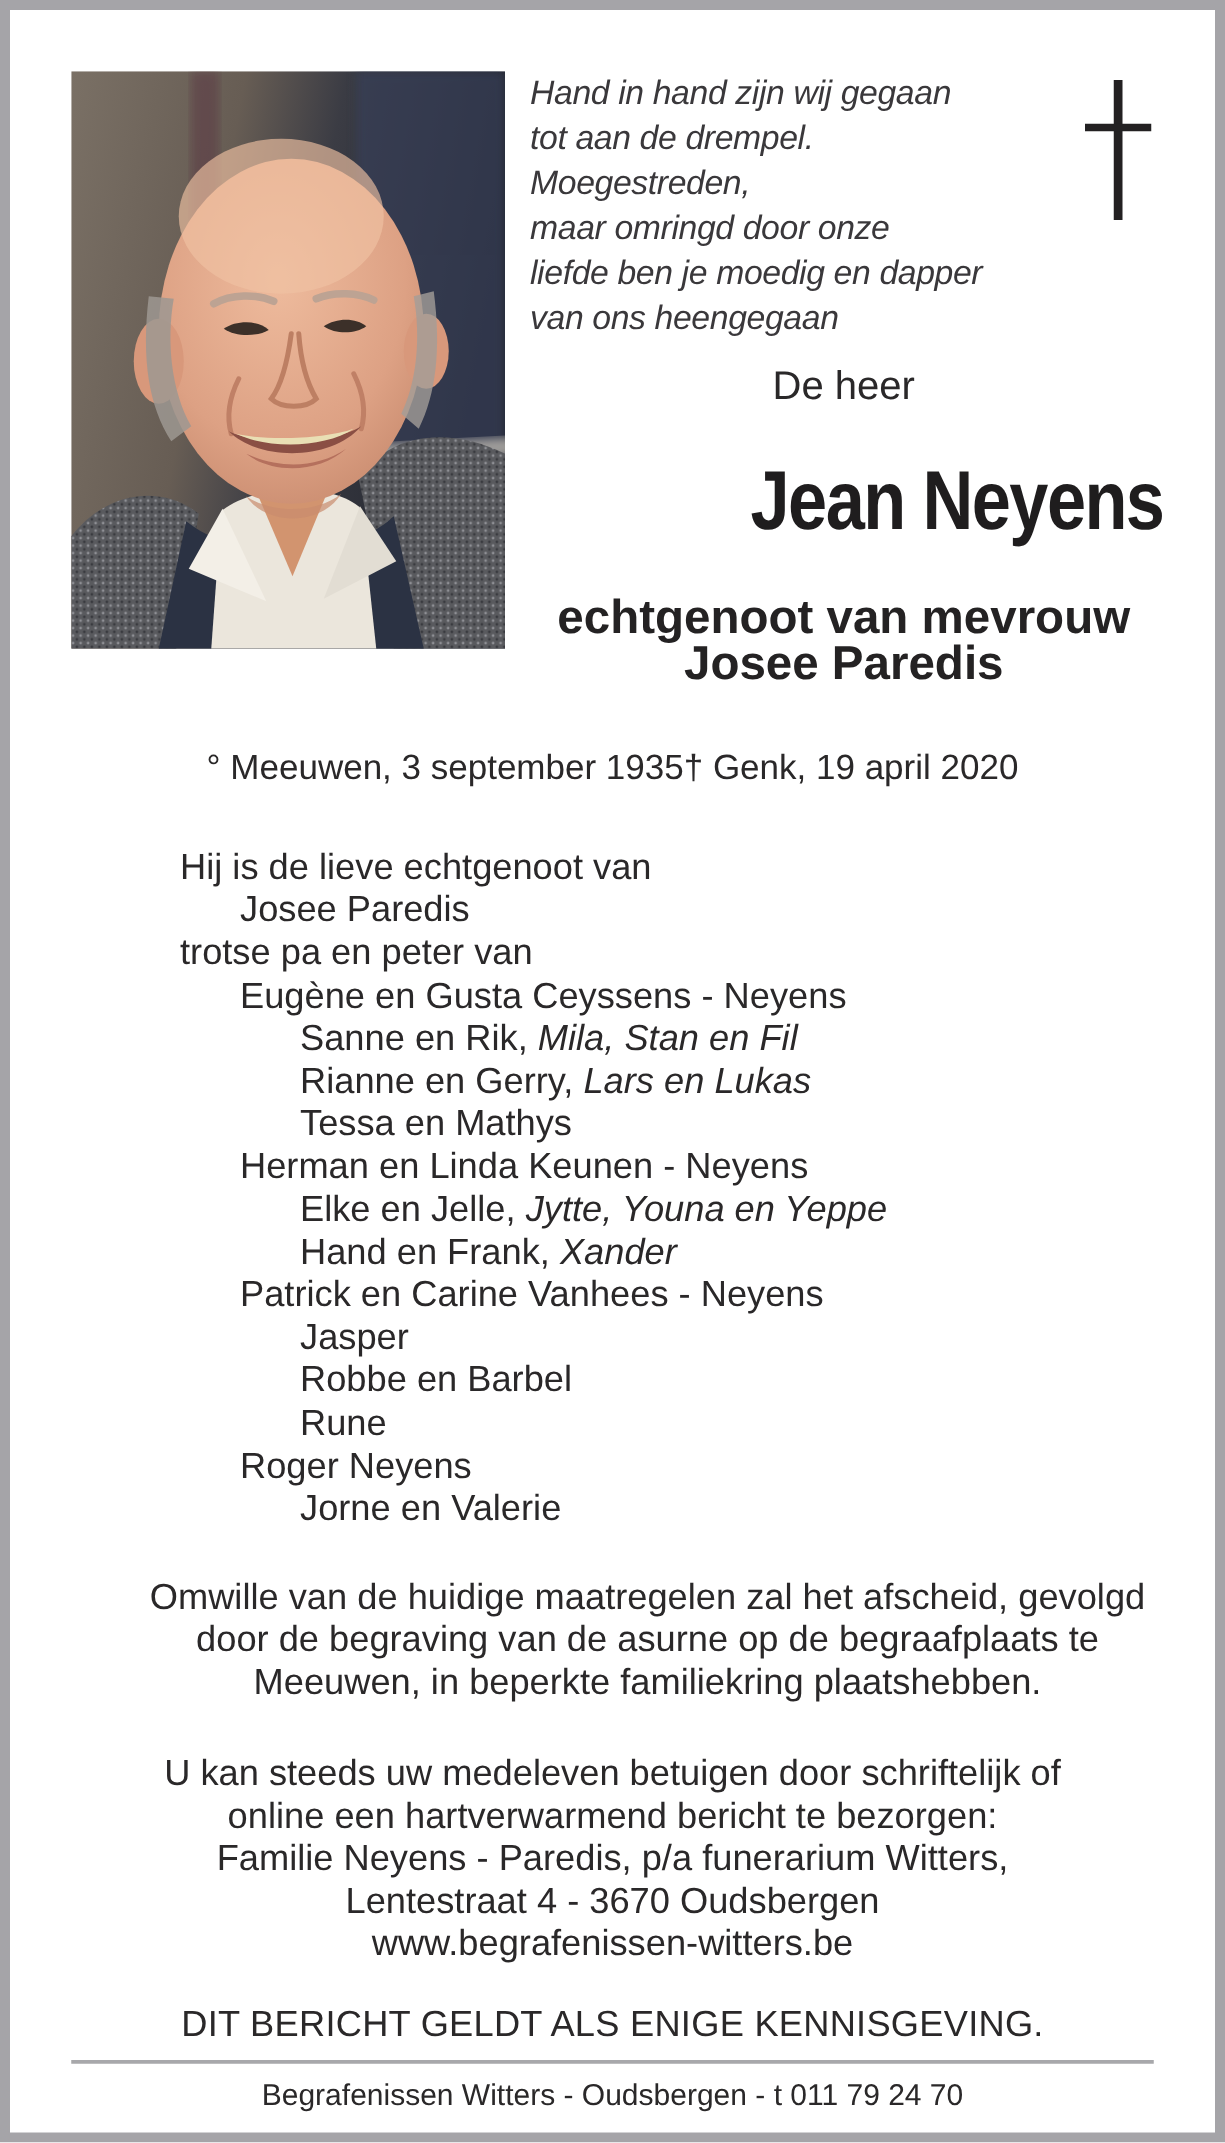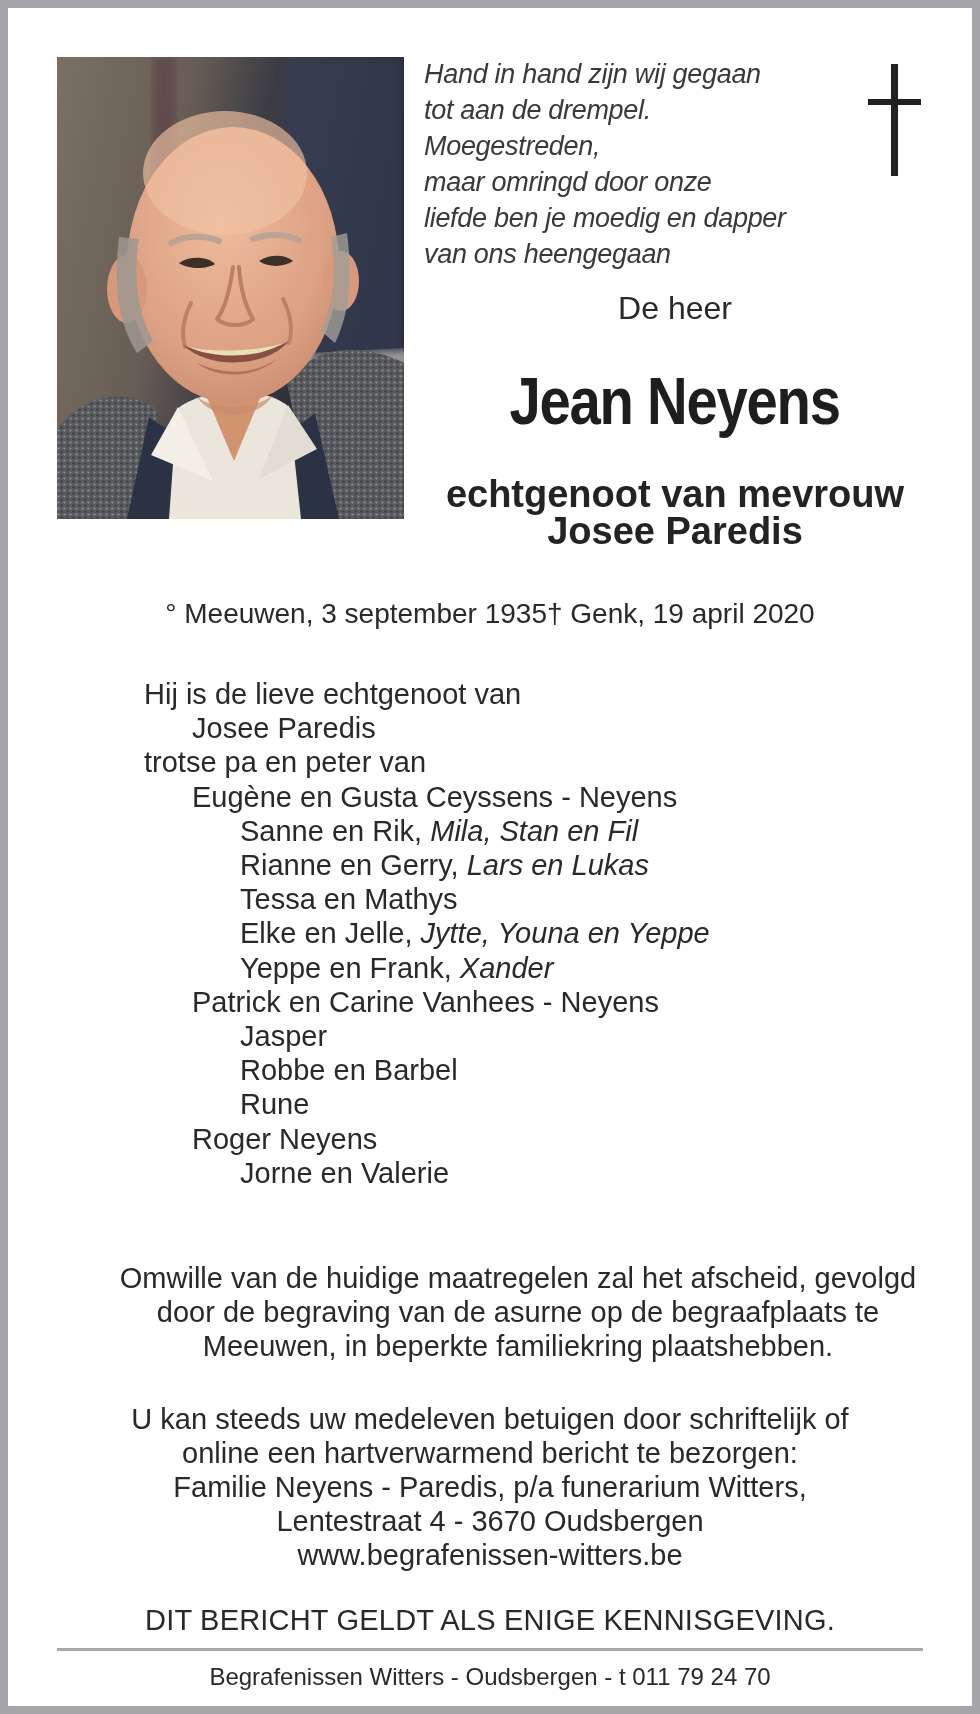--- a/index.html
+++ b/index.html
@@ -20,21 +20,21 @@
     position:absolute; left:416px; top:48px; width:440px;
     font-style:italic; font-size:27px; line-height:36px;
     color:#3a383b; letter-spacing:-0.3px;
   }
 
   .cross-v { position:absolute; left:883px; top:56px; width:7px; height:112px; background:#232122; }
   .cross-h { position:absolute; left:860px; top:91px; width:53px; height:6px; background:#232122; }
 
   .right-col { position:absolute; left:380px; width:574px; text-align:center; }
   .salutation { top:282px; font-size:32px; line-height:36px; color:#2a2829; }
-  .name { top:356px; font-size:67px; font-weight:bold; line-height:74px; color:#1f1d1e; }
+  .name { top:356px; font-size:67px; font-weight:bold; line-height:74px; color:#1f1d1e;text-align:right; }
   .name-inner { display:inline-block; transform:scaleX(0.84); transform-origin:50% 50%; letter-spacing:-1.5px; white-space:nowrap; }
   .relation { top:468px; font-size:38px; font-weight:bold; line-height:37px; color:#242223; }
 
   .dates {
     position:absolute; left:0; top:589px; width:964px;
     font-size:28px; line-height:34px;
     display:flex; justify-content:center; 
     color:#2a2829;
   }
 
@@ -165,22 +165,23 @@
   </div>
 
   <div class="family">
     <div class="ind0"><span>Hij is de lieve echtgenoot van</span><span class="it"></span></div>
     <div class="ind1"><span>Josee Paredis</span><span class="it"></span></div>
     <div class="ind0"><span>trotse pa en peter van</span><span class="it"></span></div>
     <div class="ind1"><span>Eugène en Gusta Ceyssens - Neyens</span><span class="it"></span></div>
     <div class="ind2"><span>Sanne en Rik, </span><span class="it">Mila, Stan en Fil</span></div>
     <div class="ind2"><span>Rianne en Gerry, </span><span class="it">Lars en Lukas</span></div>
     <div class="ind2"><span>Tessa en Mathys</span><span class="it"></span></div>
+    <div class="ind1"><span>Herman en Linda Keunen - Neyens</span><span class="it"></span></div>
     <div class="ind2"><span>Elke en Jelle, </span><span class="it">Jytte, Youna en Yeppe</span></div>
-    <div class="ind2"><span>Yeppe en Frank, </span><span class="it">Xander</span></div>
+    <div class="ind2"><span>Hand en Frank, </span><span class="it">Xander</span></div>
     <div class="ind1"><span>Patrick en Carine Vanhees - Neyens</span><span class="it"></span></div>
     <div class="ind2"><span>Jasper</span><span class="it"></span></div>
     <div class="ind2"><span>Robbe en Barbel</span><span class="it"></span></div>
     <div class="ind2"><span>Rune</span><span class="it"></span></div>
     <div class="ind1"><span>Roger Neyens</span><span class="it"></span></div>
     <div class="ind2"><span>Jorne en Valerie</span><span class="it"></span></div>
   </div>
 
   <div class="para ceremony">
     <div>Omwille van de huidige maatregelen zal het afscheid, gevolgd</div>

